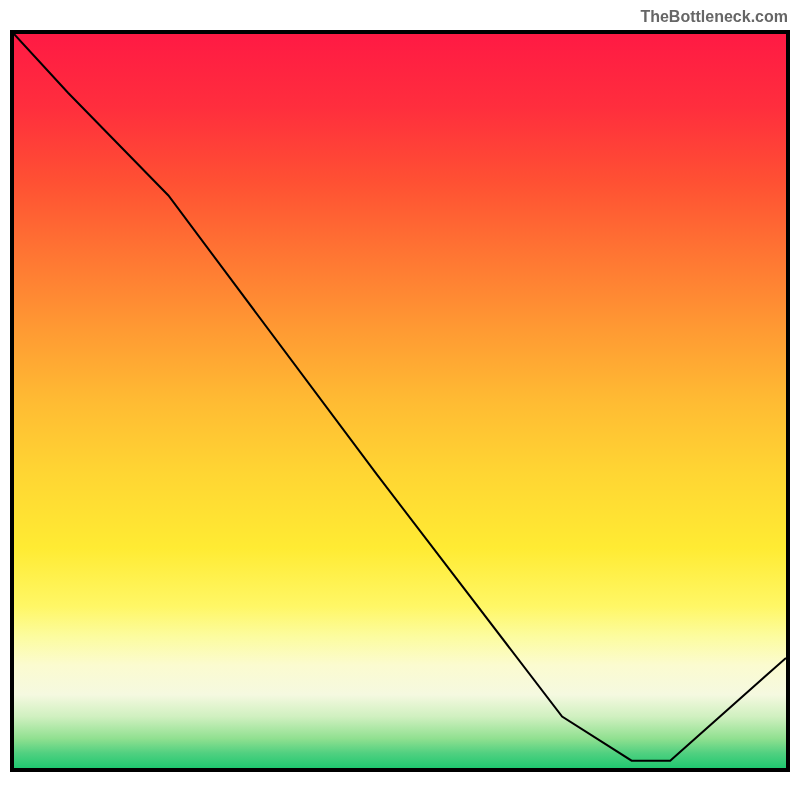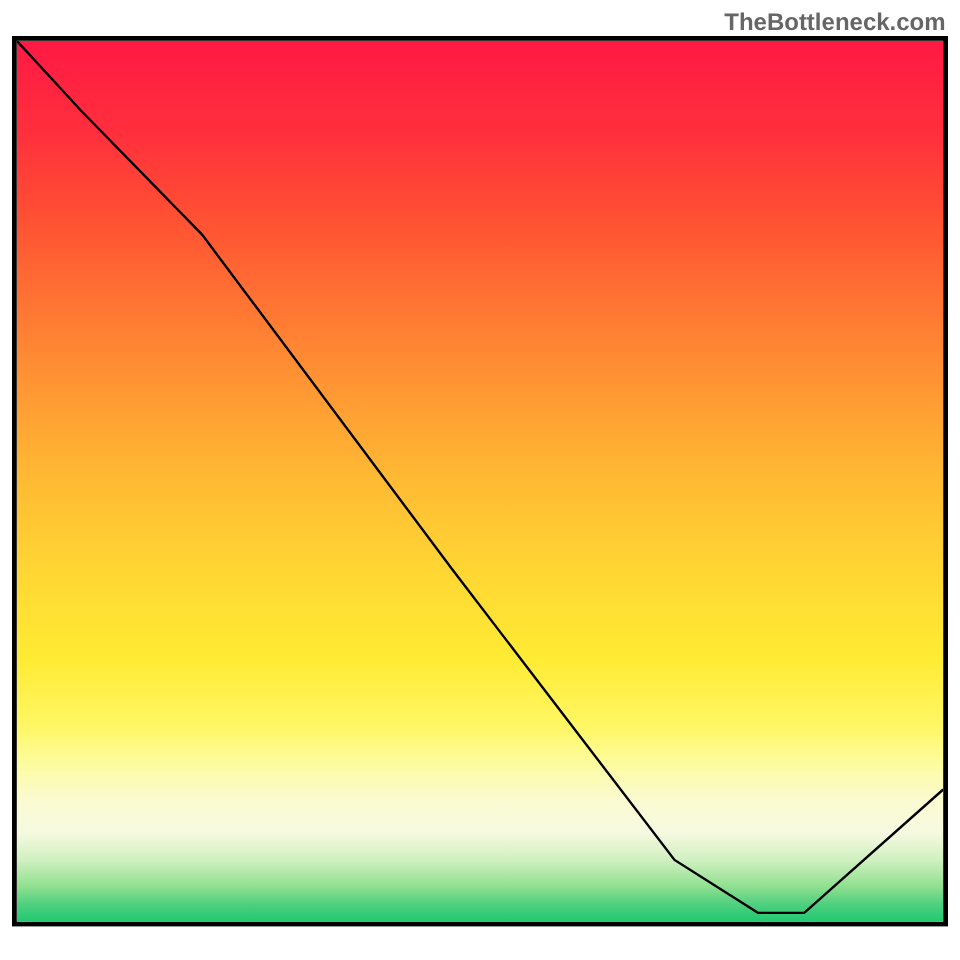--- a/index.html
+++ b/index.html
@@ -18,21 +18,21 @@
     }
     .chart-container {
       position: relative;
       width: 800px;
       height: 800px;
     }
     .watermark {
       position: absolute;
       top: 8px;
       right: 12px;
-      font-size: 20px;
+      font-size: 16px;
       font-weight: bold;
       color: #666666;
       z-index: 10;
     }
     .plot-area {
       position: absolute;
       top: 30px;
       left: 10px;
       width: 780px;
       height: 742px;

